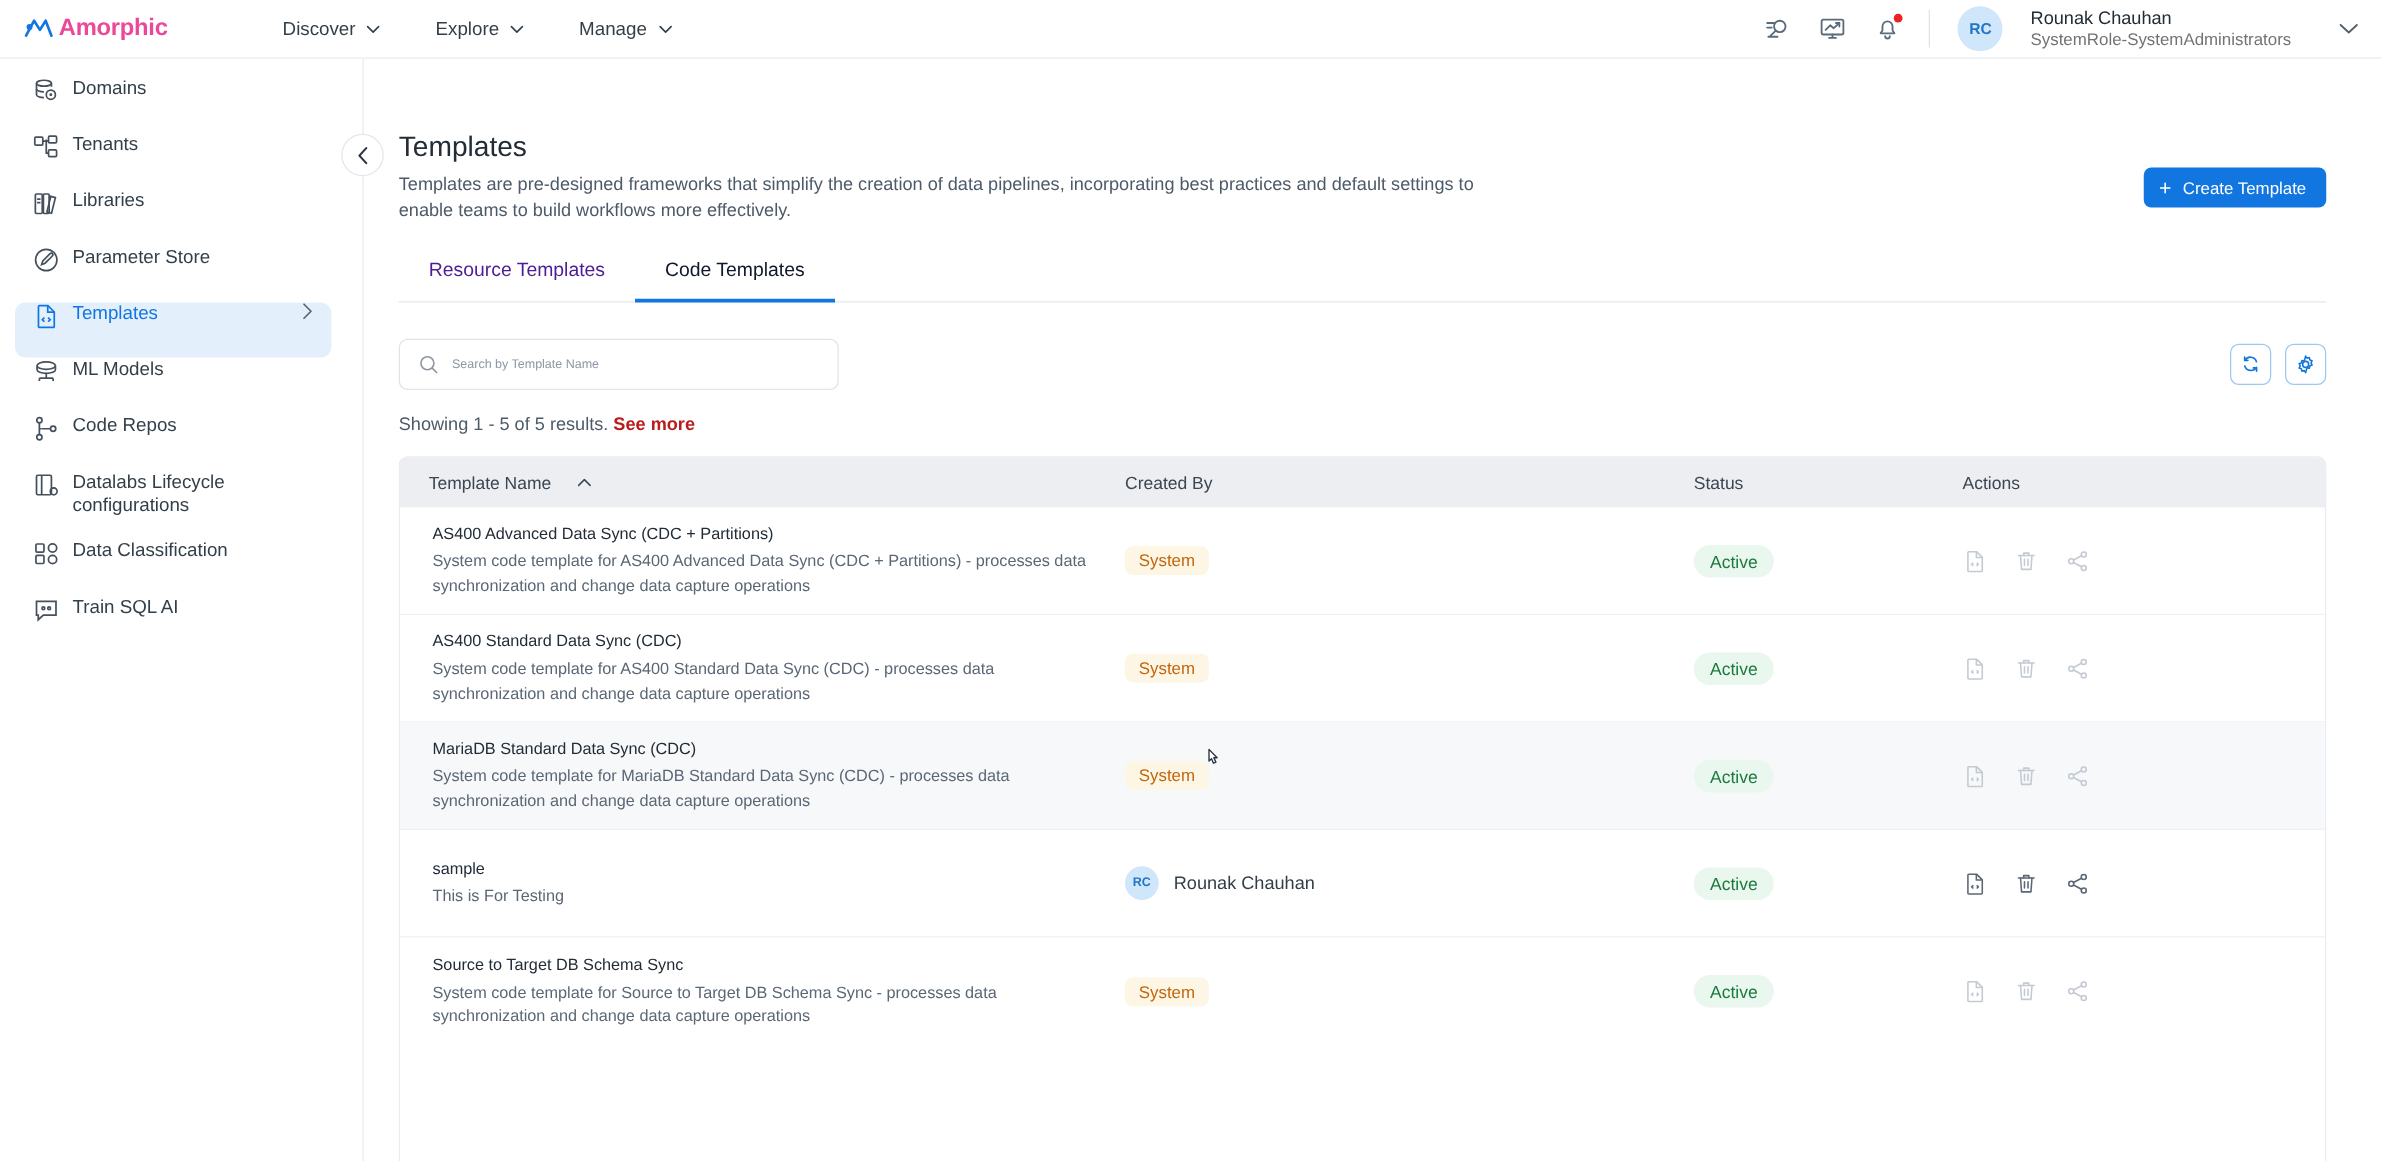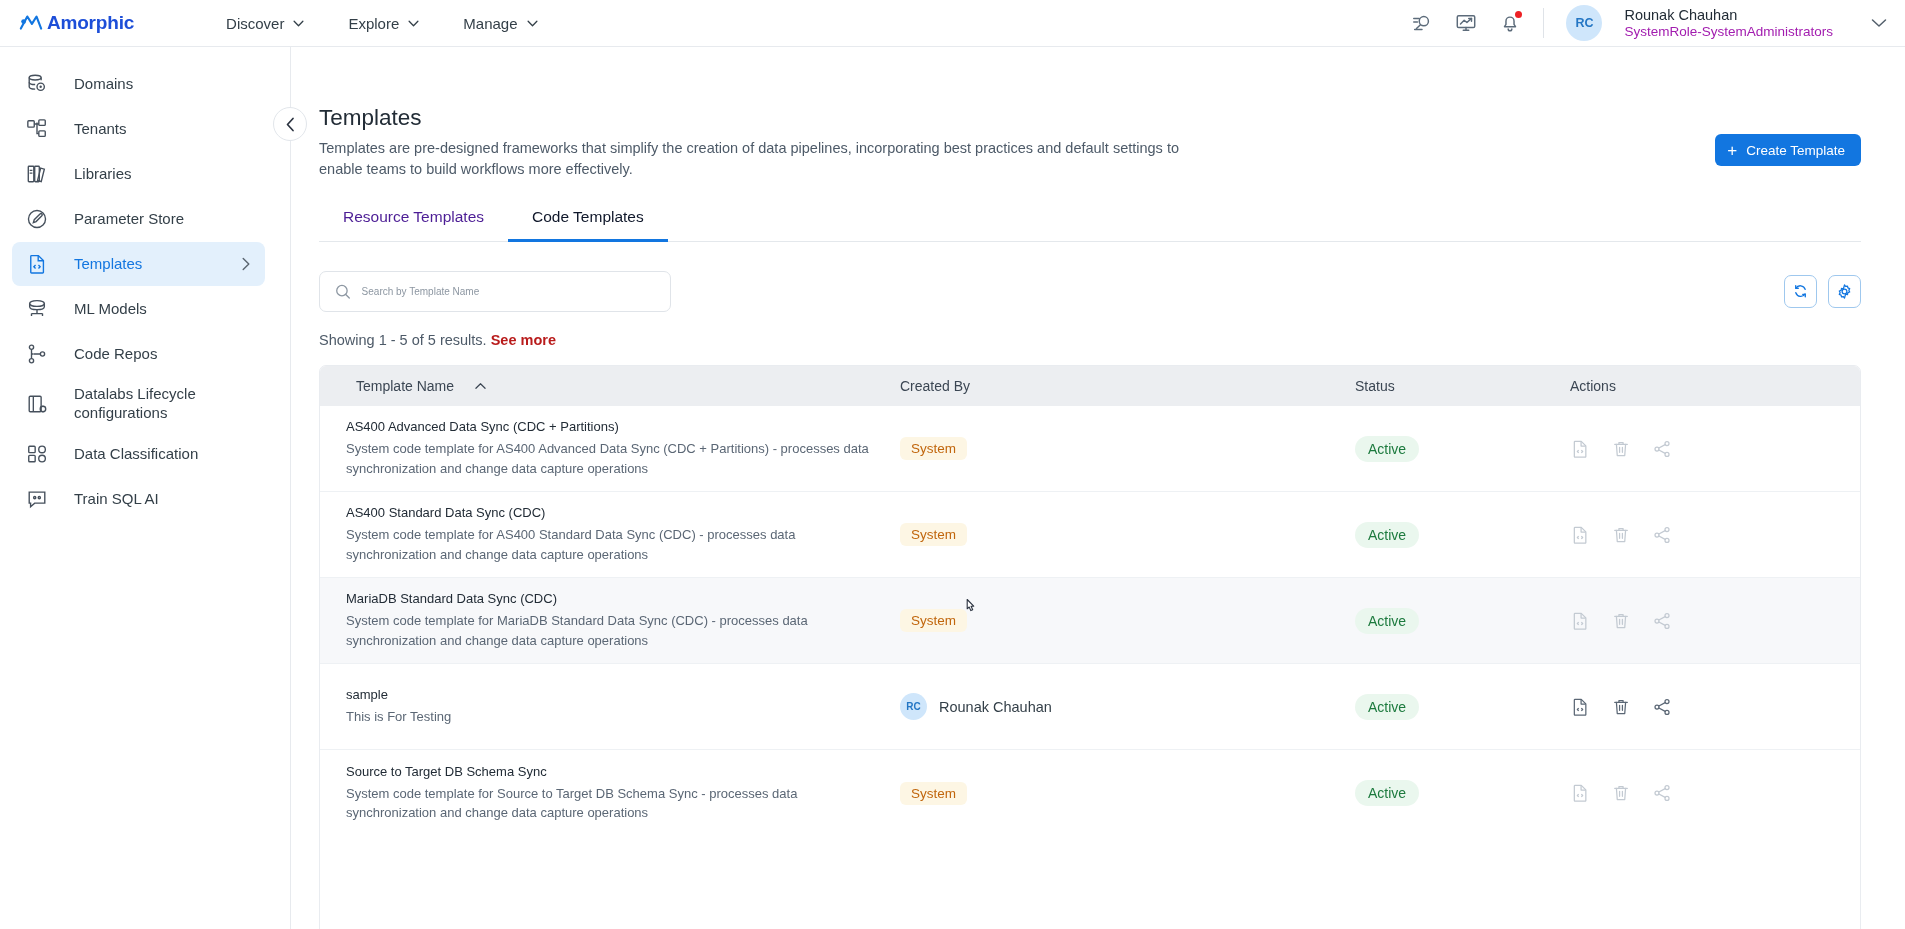--- a/index.html
+++ b/index.html
@@ -15,21 +15,21 @@
   .topbar {
     height: 47px;
     display: flex; align-items: center;
     border-bottom: 1px solid #e7eaee;
     background: #fff;
     position: relative;
   }
   .brand { display: flex; align-items: center; margin-left: 19px; gap: 4px; }
   .brand-mark { width: 24px; height: 20px; }
   .brand-name {
-    font-size: 19px; font-weight: bold; color: #1d4ed8; letter-spacing: -0.2px;
+    font-size: 19px; font-weight: bold; color: #ec4899; letter-spacing: -0.2px;
   }
   .topnav { display: flex; align-items: flex-end; margin-left: 92px; gap: 44px; }
   .topnav-item {
     display: flex; align-items: center; gap: 9px;
     font-size: 15px; color: #333f48; cursor: pointer;
   }
   .chev-d { width: 11px; height: 7px; }
   .topright {
     margin-left: auto; display: flex; align-items: center; gap: 22px;
     padding-right: 18px;
@@ -41,36 +41,36 @@
   }
   .divider-v { width: 1px; height: 30px; background: #dfe3e8; }
   .avatar {
     width: 36px; height: 36px; border-radius: 50%;
     background: #cfe6fb; color: #2476c4;
     display: flex; align-items: center; justify-content: center;
     font-size: 12.5px; font-weight: bold;
   }
   .userblock { line-height: 1.25; }
   .user-name { font-size: 14.5px; color: #222c36; }
-  .user-role { font-size: 13.5px; color: #a21caf; }
+  .user-role { font-size: 13.5px; color: #737373; }
   .chev-big { width: 16px; height: 10px; margin-left: 16px; cursor: pointer; }
 
   
   .shell { display: flex; height: 882px; }
 
   
   .sidebar {
     width: 291px; min-width: 291px;
     border-right: 1px solid #e7eaee;
     padding-top: 14px;
     position: relative;
     background: #fff;
   }
   .side-item {
-    display: flex; align-items: center; gap: 26px;
+    display: flex; gap: 10px;
     height: 44px; margin: 1px 25px 1px 12px;
     padding: 0 14px; border-radius: 8px;
     font-size: 15px; color: #333f48; cursor: pointer;
   }
   .side-item.tall { height: 54px; }
   .side-item.active { background: #e3f0fc; color: #1276e0; }
   .side-icon { width: 22px; height: 22px; flex: 0 0 22px; color: #46505c; }
   .side-item.active .side-icon { color: #1276e0; }
   .side-label { flex: 1; line-height: 1.25; }
   .side-chev { width: 10px; height: 14px; }
@@ -130,21 +130,21 @@
   .showing a { color: #b91c1c; text-decoration: none; cursor: pointer; font-weight: bold; }
 
   .table {
     margin-top: 17px; border: 1px solid #e9ecf0; border-radius: 7px;
     overflow: hidden; background: #fff;
   }
   .thead {
     display: flex; background: #eceef1; height: 40px; align-items: center;
     font-size: 14px; color: #3b4653;
   }
-  .col-name { width: 580px; padding-left: 36px; display: flex; align-items: center; gap: 21px; }
+  .col-name { width: 580px; padding-left: 23px; display: flex; align-items: center; gap: 21px; }
   .col-created { width: 455px; }
   .col-status { width: 215px; }
   .col-actions { flex: 1; }
   .sort-caret { width: 11px; height: 8px; }
 
   .trow {
     display: flex; align-items: center; min-height: 86px;
     border-bottom: 1px solid #eef1f4; font-size: 14px;
   }
   .trow:last-child { border-bottom: none; }

